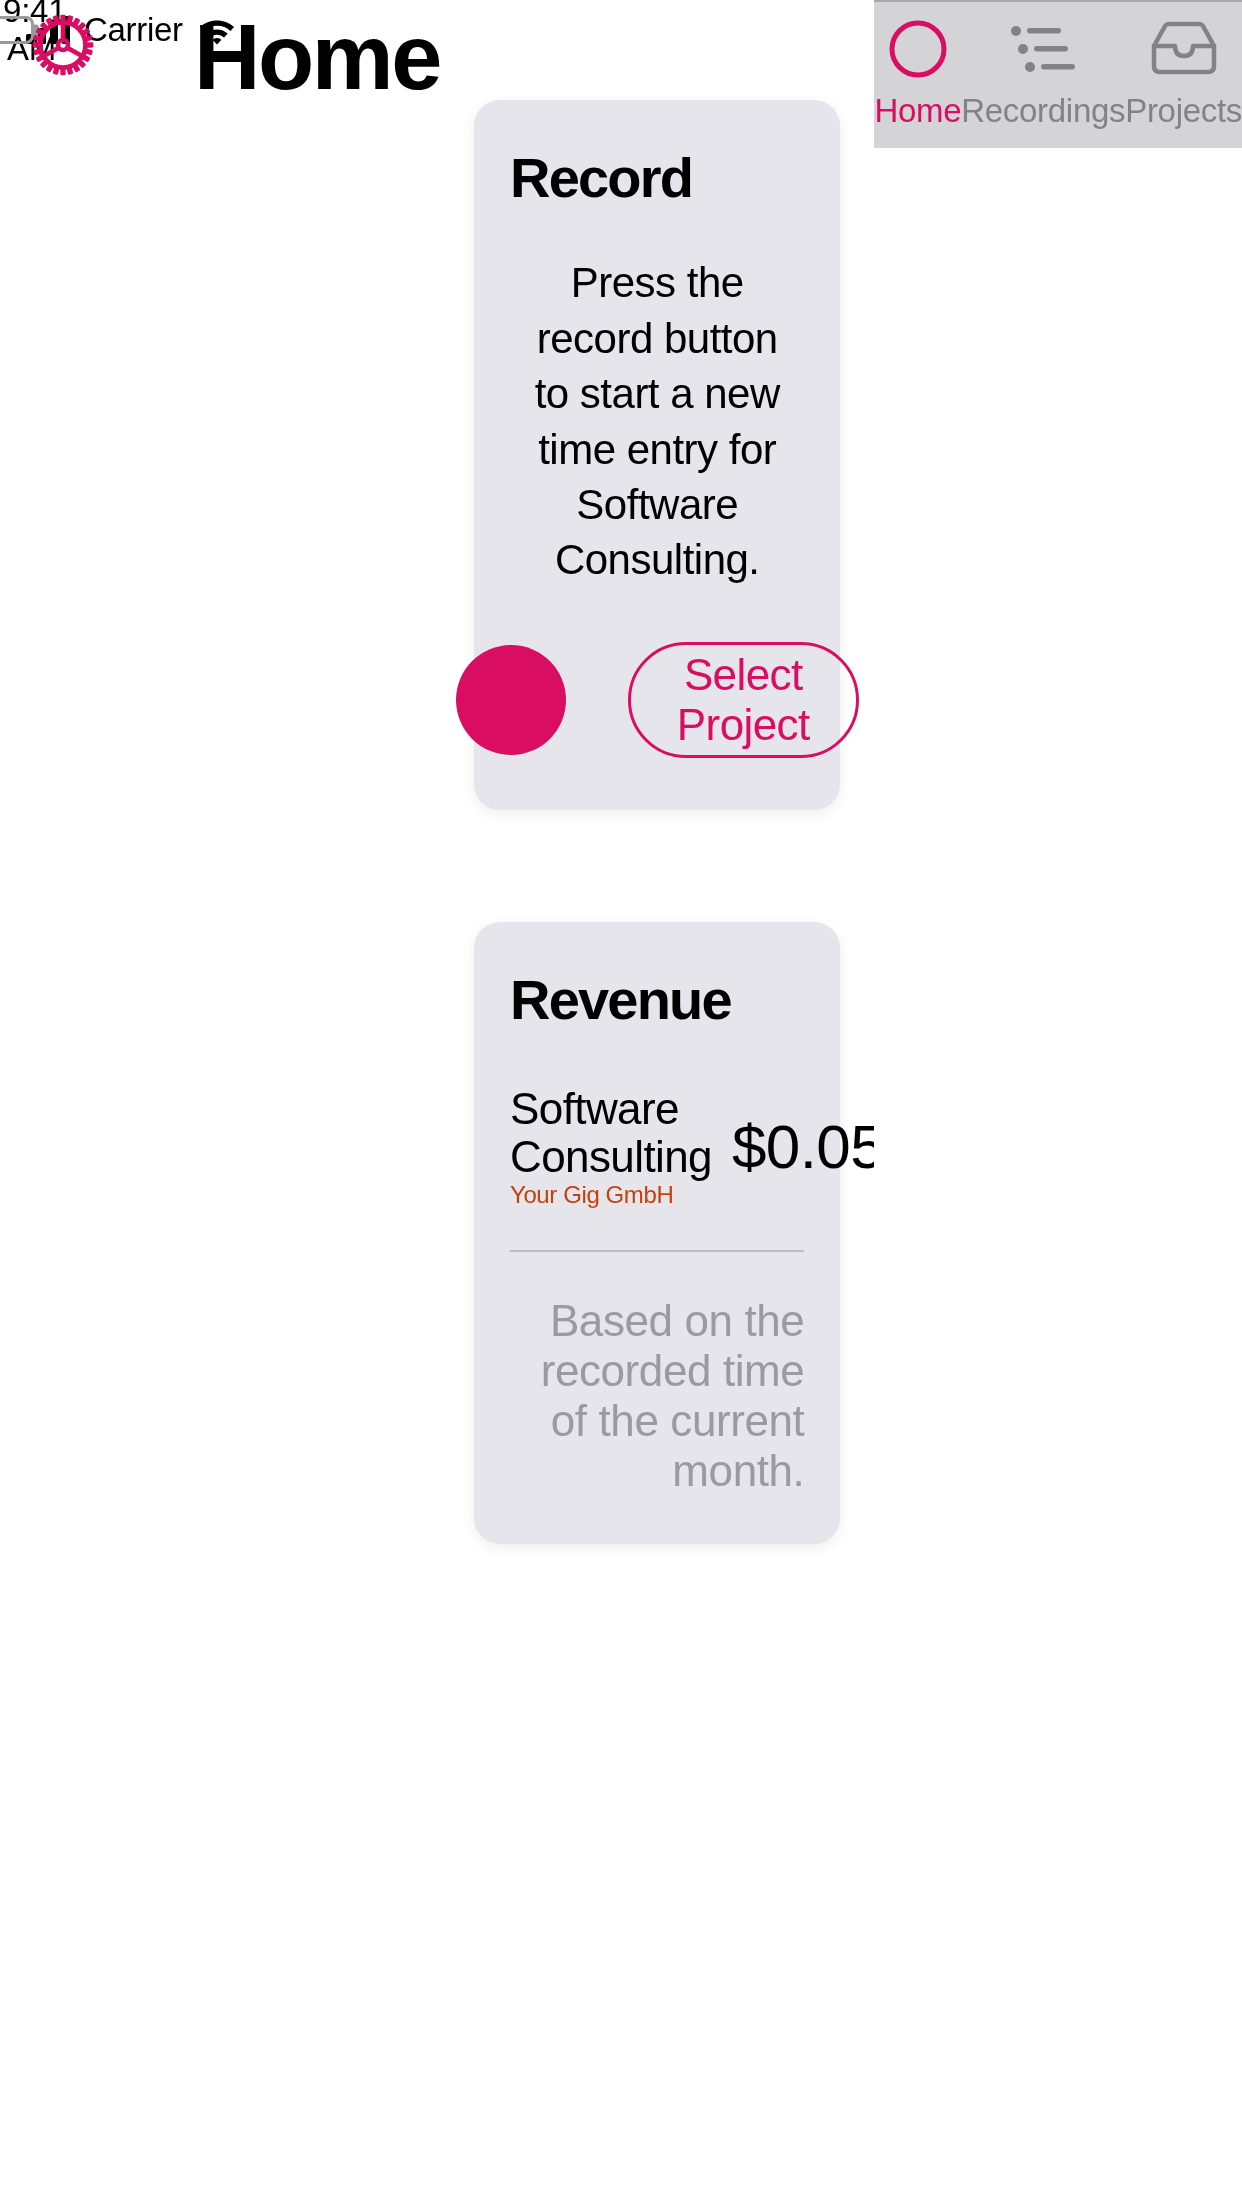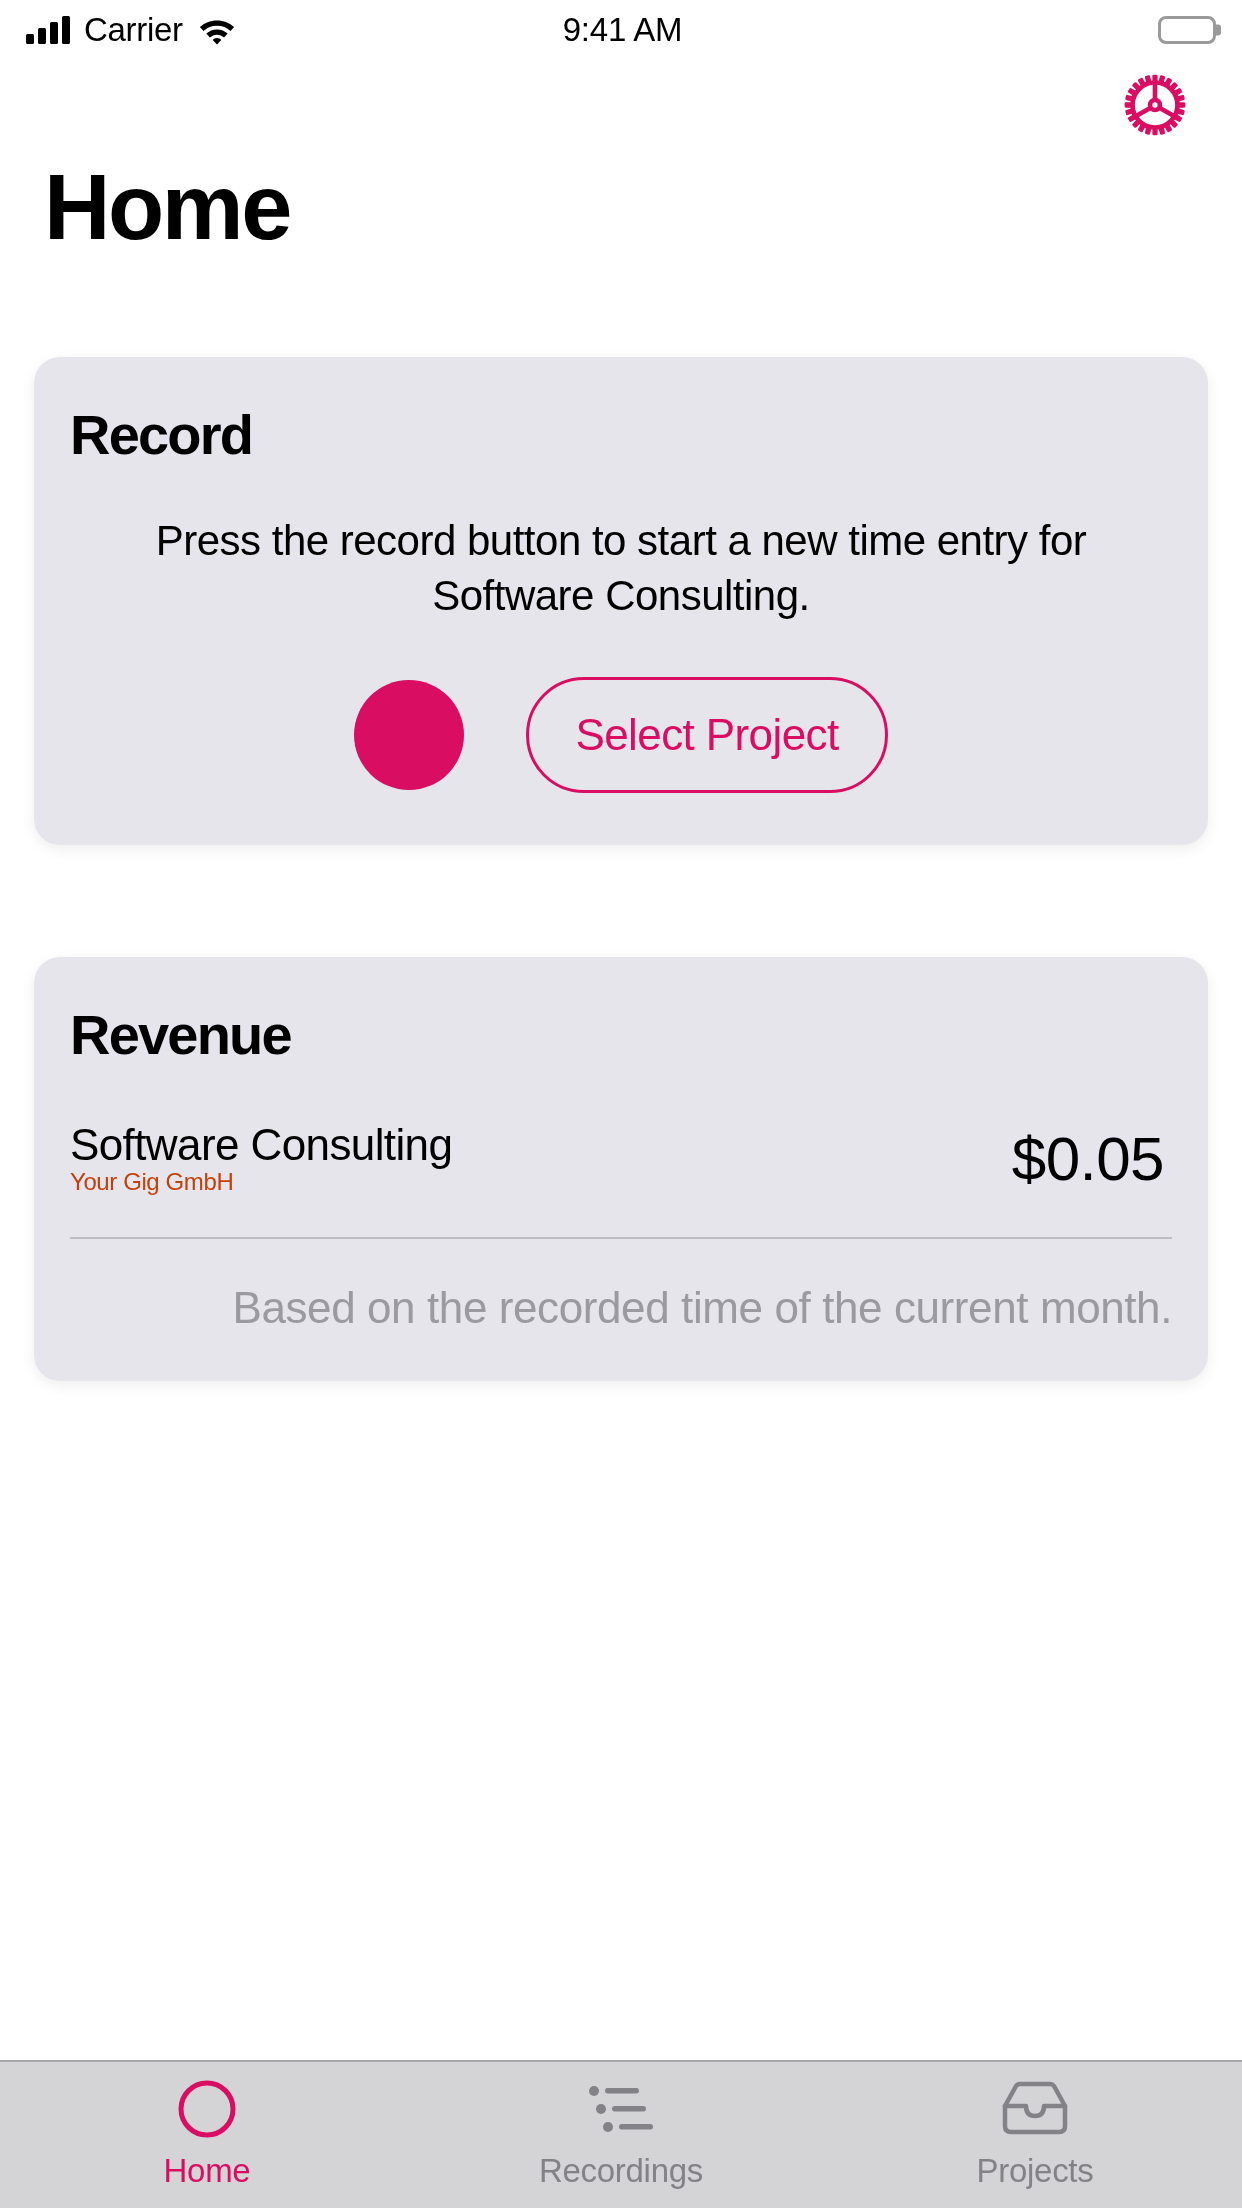--- a/index.html
+++ b/index.html
@@ -12,21 +12,21 @@
     -webkit-font-smoothing: antialiased;
     overflow: hidden;
   }
 
   .phone {
     position: relative;
     width: 1242px;
     height: 2208px;
     background: #ffffff;
     display: flex;
-    flex-direction: column;
+    flex-direction: row;
   }
 
   
   .status-bar {
     height: 60px;
     flex: 0 0 60px;
     position: relative;
     display: flex;
     align-items: center;
     color: #000;

